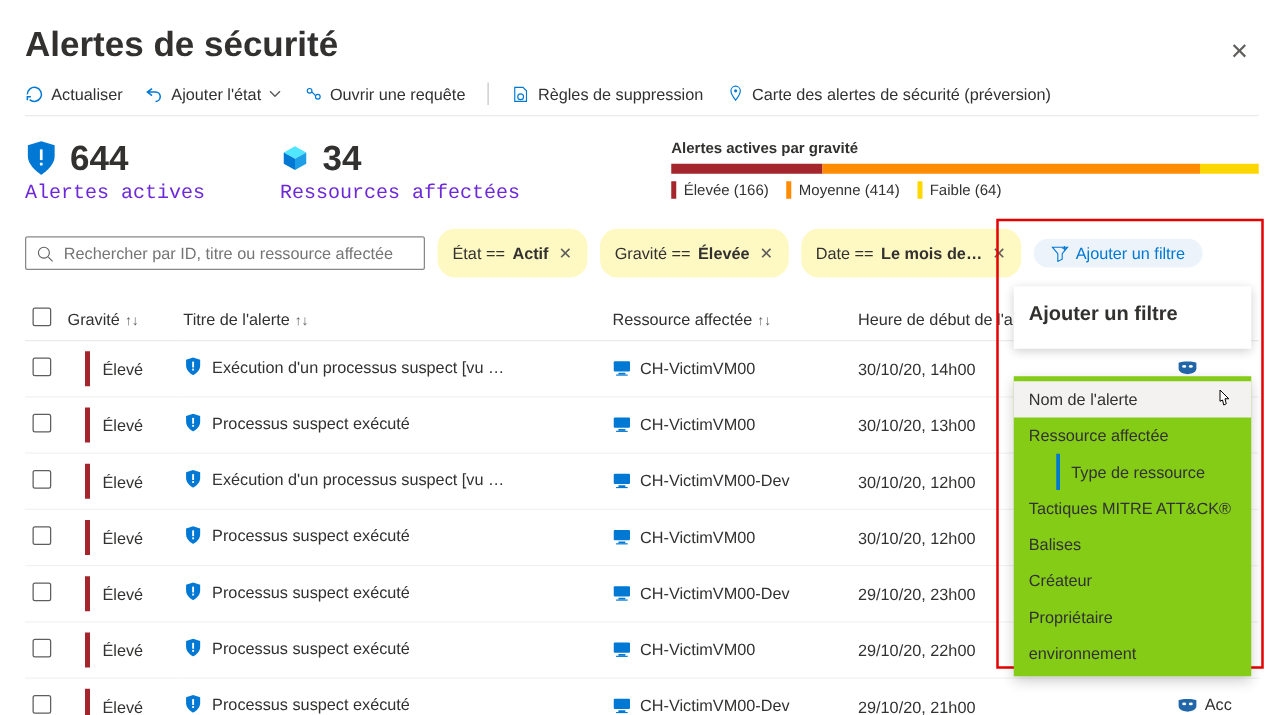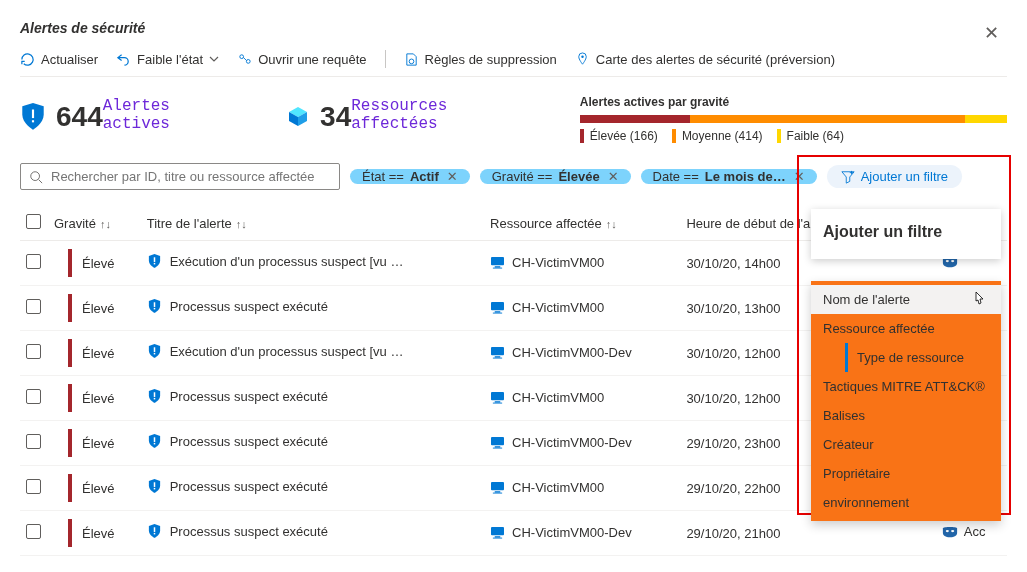--- a/index.html
+++ b/index.html
@@ -6,60 +6,60 @@
   body {
     margin: 0;
     font-family: "Segoe UI", Arial, sans-serif;
     font-size: 13px;
     color: #323130;
     background: #fff;
     width: 1027px;
   }
   .page { padding: 16px 20px; }
   .header-row { display: flex; align-items: center; justify-content: space-between; }
-  .page-title { font-size: 14px; font-weight: 600; margin: 4px 0 14px; font-style: italic; }
+  .page-title { font-size: 28px; font-weight: 600; margin: 4px 0 14px; }
   .close-x { font-size: 18px; color: #605e5c; cursor: pointer; padding: 4px 8px; }
   .toolbar { display: flex; align-items: center; gap: 18px; border-bottom: 1px solid #edebe9; padding-bottom: 8px; flex-wrap: nowrap; }
   .toolbar .tool { display: inline-flex; align-items: center; gap: 6px; color: #323130; cursor: pointer; white-space: nowrap; }
   .toolbar .tool .ico { color: #0078d4; display: inline-flex; }
   .toolbar .sep { width: 1px; height: 18px; background: #c8c6c4; }
   .stats-row { display: flex; gap: 60px; margin: 18px 0 20px; align-items: flex-start; }
-  .stat { display: flex; flex-direction: row; align-items: flex-end; }
+  .stat { display: flex; flex-direction: column; }
   .stat-top { display: flex; align-items: center; gap: 10px; }
   .stat-num { font-size: 28px; font-weight: 600; }
   .stat-label { font-size: 16px; color: #6d28d9; margin-top: 2px; font-family: Liberation Mono, monospace; }
   .shield-big { width: 26px; height: 30px; }
   .cube { width: 24px; height: 24px; }
   .severity-section { margin-left: auto; width: 470px; }
   .severity-title { font-size: 12px; font-weight: 600; margin-bottom: 6px; }
   .severity-bar { display: flex; height: 8px; width: 100%; margin-bottom: 6px; }
   .seg-high { background: #a4262c; }
   .seg-med { background: #ff8c00; }
   .seg-low { background: #ffd700; }
   .severity-legend { display: flex; gap: 14px; font-size: 12px; }
   .legend-item { display: inline-flex; align-items: center; gap: 6px; }
   .legend-chip { width: 4px; height: 14px; display: inline-block; }
   .filters-row { display: flex; align-items: center; gap: 10px; margin: 6px 0 16px; position: relative; }
   .search-box { display: inline-flex; align-items: center; gap: 6px; border: 1px solid #8a8886; border-radius: 2px; padding: 4px 8px; color: #605e5c; width: 320px; font-size: 13px; }
   .search-box input { border: none; outline: none; font-size: 13px; flex: 1; color: #3b82f6; }
-  .pill { display: inline-flex; align-items: center; gap: 6px; background: #7dd3fc; border-radius: 14px; padding: 0 12px; font-size: 13px; color: #323130; white-space: nowrap; }
+  .pill { display: inline-flex; align-items: center; gap: 6px; background: #fef9c3; border-radius: 14px; padding: 12px 12px; font-size: 13px; color: #323130; white-space: nowrap; }
   .pill .x { color: #605e5c; cursor: pointer; font-size: 13px; margin-left: 2px; }
   .pill b { font-weight: 600; }
   .add-filter-pill { display: inline-flex; align-items: center; gap: 6px; background: #ecf3fb; border-radius: 14px; padding: 4px 14px; color: #0078d4; cursor: pointer; }
   .highlight-box { position: absolute; right: -4px; top: -8px; width: 214px; height: 360px; border: 2px solid #e60000; pointer-events: none; z-index: 3; }
   .filter-panel {
     position: absolute; right: 6px; top: 46px; width: 190px; background: #fff;
     box-shadow: 0 2px 8px rgba(0,0,0,.2); padding: 14px 12px 8px; z-index: 4;
   }
   .filter-panel-title { font-size: 16px; font-weight: 600; margin-bottom: 10px; }
   .filter-field-row { display: flex; align-items: center; gap: 10px; margin-bottom: 4px; }
   .filter-field-label { font-size: 12px; }
   .filter-select { flex: 1; border: 1px solid #0078d4; height: 22px; display: flex; align-items: center; justify-content: flex-end; padding: 0 6px; }
   .dropdown {
-    position: absolute; left: 0; right: 0; top: 72px; background: #f97316;
+    position: absolute; left: 0; right: 0; top: 72px; background: #84cc16;
     box-shadow: 0 4px 10px rgba(0,0,0,.2); padding: 4px 0; z-index: 5;
   }
   .dropdown .opt { padding: 7px 12px; font-size: 13px; cursor: pointer; position: relative; }
   .dropdown .opt.hover { background: #f3f2f1; }
   .dropdown .opt.selected { border-left: 3px solid #0078d4; padding-left: 9px; margin-left: 34px; }
   .cursor-hand { position: absolute; right: 14px; top: 6px; font-size: 14px; }
   .table { width: 100%; border-collapse: collapse; }
   .table th { text-align: left; font-weight: 400; font-size: 13px; color: #323130; padding: 8px 6px; border-bottom: 1px solid #edebe9; white-space: nowrap; }
   .table th .sort { color: #605e5c; margin-left: 4px; font-size: 11px; }
   .table td { padding: 8px 6px; border-bottom: 1px solid #f3f2f1; white-space: nowrap; }
@@ -92,21 +92,21 @@
           </svg>
       </span>
       <span>Actualiser</span>
     </div>
     <div class="tool">
       <span class="ico">
         <svg width="15" height="15" viewBox="0 0 16 16">
             <path d="M6 3 2 6l4 3M2 6h7a4 4 0 0 1 0 8" fill="none" stroke="#0078d4" stroke-width="1.3"></path>
           </svg>
       </span>
-      <span>Faible l'état</span>
+      <span>Ajouter l'état</span>
       <span class="ico">
         <svg width="10" height="10" viewBox="0 0 10 10">
             <path d="M1 3l4 4 4-4" fill="none" stroke="#605e5c" stroke-width="1.2"></path>
           </svg>
       </span>
     </div>
     <div class="tool">
       <span class="ico">
         <svg width="15" height="15" viewBox="0 0 16 16">
             <circle cx="5" cy="5" r="2" fill="none" stroke="#0078d4"></circle>

